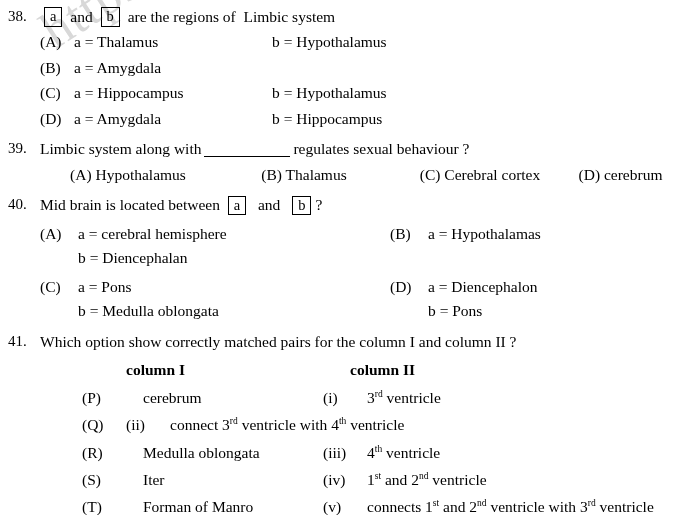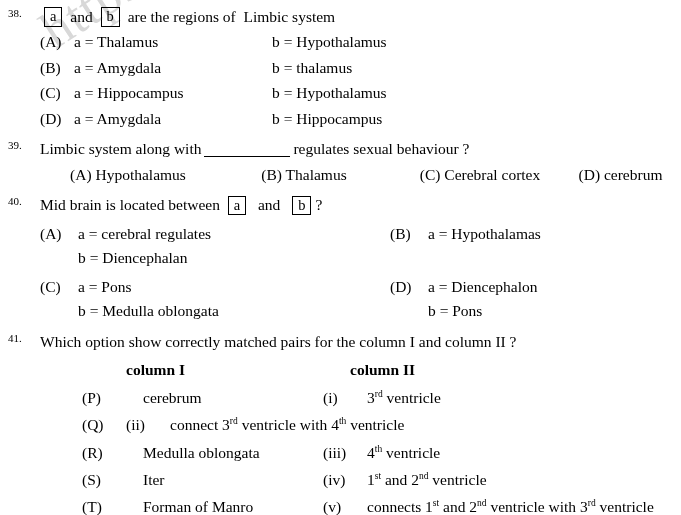--- a/index.html
+++ b/index.html
@@ -41,21 +41,21 @@
     z-index: 10;
     padding: 6px 8px 0 8px;
   }
   .qblock {
     display: flex;
     margin-bottom: 2px;
   }
   .qnum {
     width: 32px;
     flex: 0 0 32px;
-    font-size: 11px;
+    font-size: 15px;
     line-height: 1.45;
   }
   .qbody {
     flex: 1 1 auto;
     font-size: 15.5px;
     line-height: 1.45;
   }
   .stem {
     display: flex;
     align-items: center;
@@ -158,21 +158,20 @@
         </div>
 
         <div class="opt-row">
           <div class="opt-lab">(A)</div>
           <div class="opt-a">a = Thalamus</div>
           <div class="opt-b">b = Hypothalamus</div>
         </div>
         <div class="opt-row">
           <div class="opt-lab">(B)</div>
           <div class="opt-a">a = Amygdala</div>
-          <div class="opt-b">b = thalamus</div>
         </div>
         <div class="opt-row">
           <div class="opt-lab">(C)</div>
           <div class="opt-a">a = Hippocampus</div>
           <div class="opt-b">b = Hypothalamus</div>
         </div>
         <div class="opt-row">
           <div class="opt-lab">(D)</div>
           <div class="opt-a">a = Amygdala</div>
           <div class="opt-b">b = Hippocampus</div>
@@ -204,21 +203,21 @@
           <span>Mid brain is located between </span>
           <span class="boxed">a</span>
           <span>  and  </span>
           <span class="boxed">b</span>
           <span>?</span>
         </div>
 
         <div class="two-col" style="margin-top:6px;">
           <div class="tc-left">
             <div class="tc-lab">(A)</div>
-            <div class="tc-txt">a = cerebral regulates</div>
+            <div class="tc-txt">a = cerebral hemisphere</div>
           </div>
           <div class="tc-right">
             <div class="tc-lab">(B)</div>
             <div class="tc-txt">a = Hypothalamas</div>
           </div>
         </div>
         <div class="two-col sub-line">
           <div class="tc-left">
             <div class="tc-lab"></div>
             <div class="tc-txt">b = Diencephalan</div>

